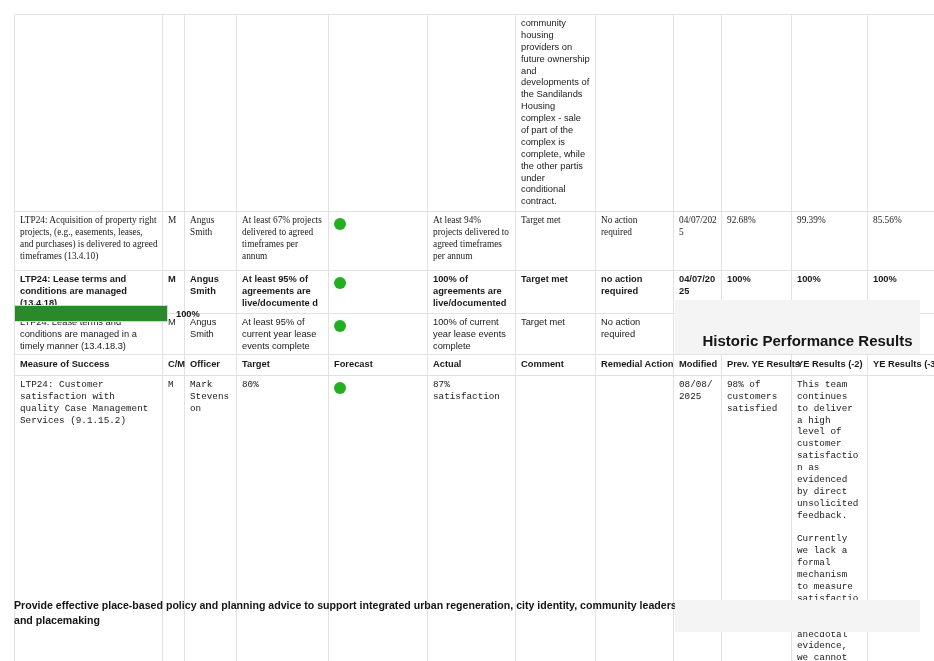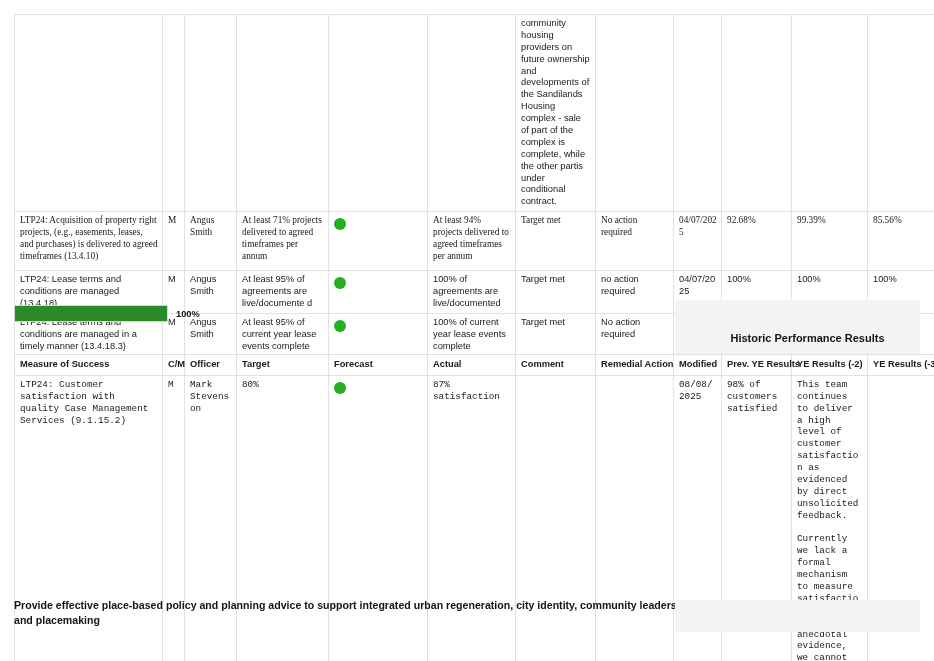--- a/index.html
+++ b/index.html
@@ -83,21 +83,21 @@
   col.c-ye3       { width: 73px;  }
 
   
   .table-top {
     position: absolute;
     top: 14px;
     left: 0;
   }
   .table-top .r-cont td { height: 126px; }
   .table-top .r1 td { height: 52px; font-family: Liberation Serif, serif; }
-  .table-top .r2 td { height: 28px; }
+  .table-top .r2 td { height: 28px; font-weight: bold; }
   .table-top .r3 td { height: 40px; }
 
   
   .section {
     position: absolute;
     left: 14px;
     width: 906px;
   }
   .section-title {
     font-size: 10.6px;
@@ -129,21 +129,21 @@
   }
 
   
   .historic-band {
     position: absolute;
     left: 675px;
     width: 245px;
     background: #f4f4f4;
   }
   .historic-band .historic-label {
-    font-size: 11px;
+    font-size: 15px;
     font-weight: bold;
     text-align: center;
     color: #141414;
     padding-left: 20px;
   }
 
   
   .table-mid {
     position: absolute;
     top: 354px;
@@ -197,21 +197,21 @@
         <td></td>
         <td class="shaded"></td>
         <td class="shaded"></td>
         <td class="shaded"></td>
       </tr>
 
       <tr class="r1">
         <td>LTP24: Acquisition of property right projects, (e.g., easements, leases, and purchases) is delivered to agreed timeframes (13.4.10)</td>
         <td class="center">M</td>
         <td>Angus Smith</td>
-        <td>At least 71% projects delivered to agreed timeframes per annum</td>
+        <td>At least 67% projects delivered to agreed timeframes per annum</td>
         <td class="status">
           <span class="dot" style="background: rgb(34, 176, 34);"></span>
         </td>
         <td>At least 94% projects delivered to agreed timeframes per annum</td>
         <td>Target met</td>
         <td>No action required</td>
         <td>04/07/2025</td>
         <td class="shaded">92.68%</td>
         <td class="shaded">99.39%</td>
         <td class="shaded">85.56%</td>

